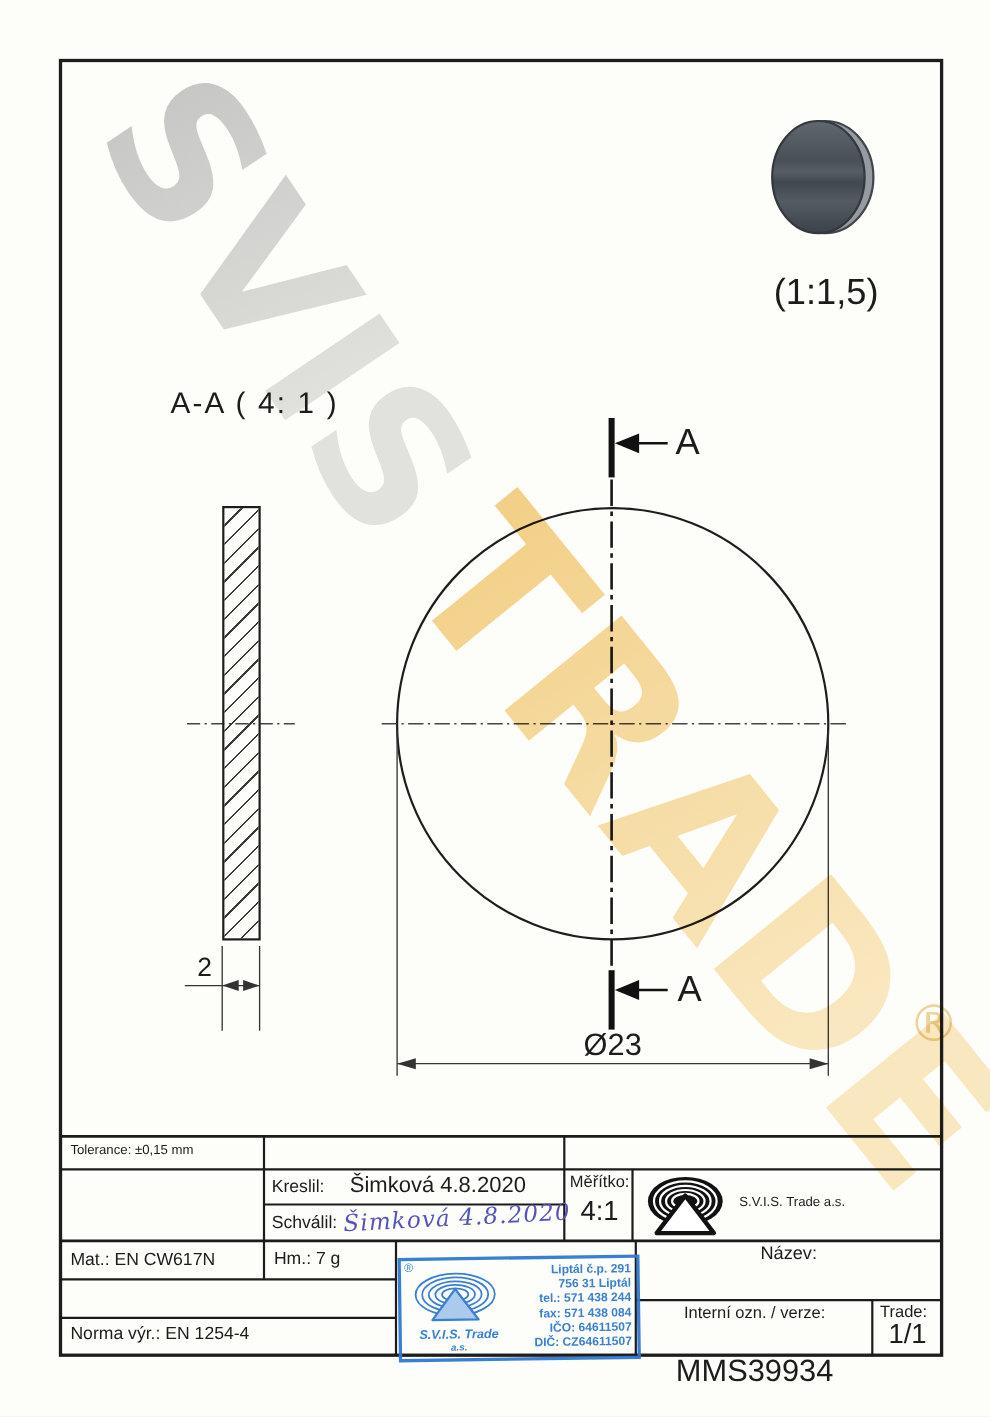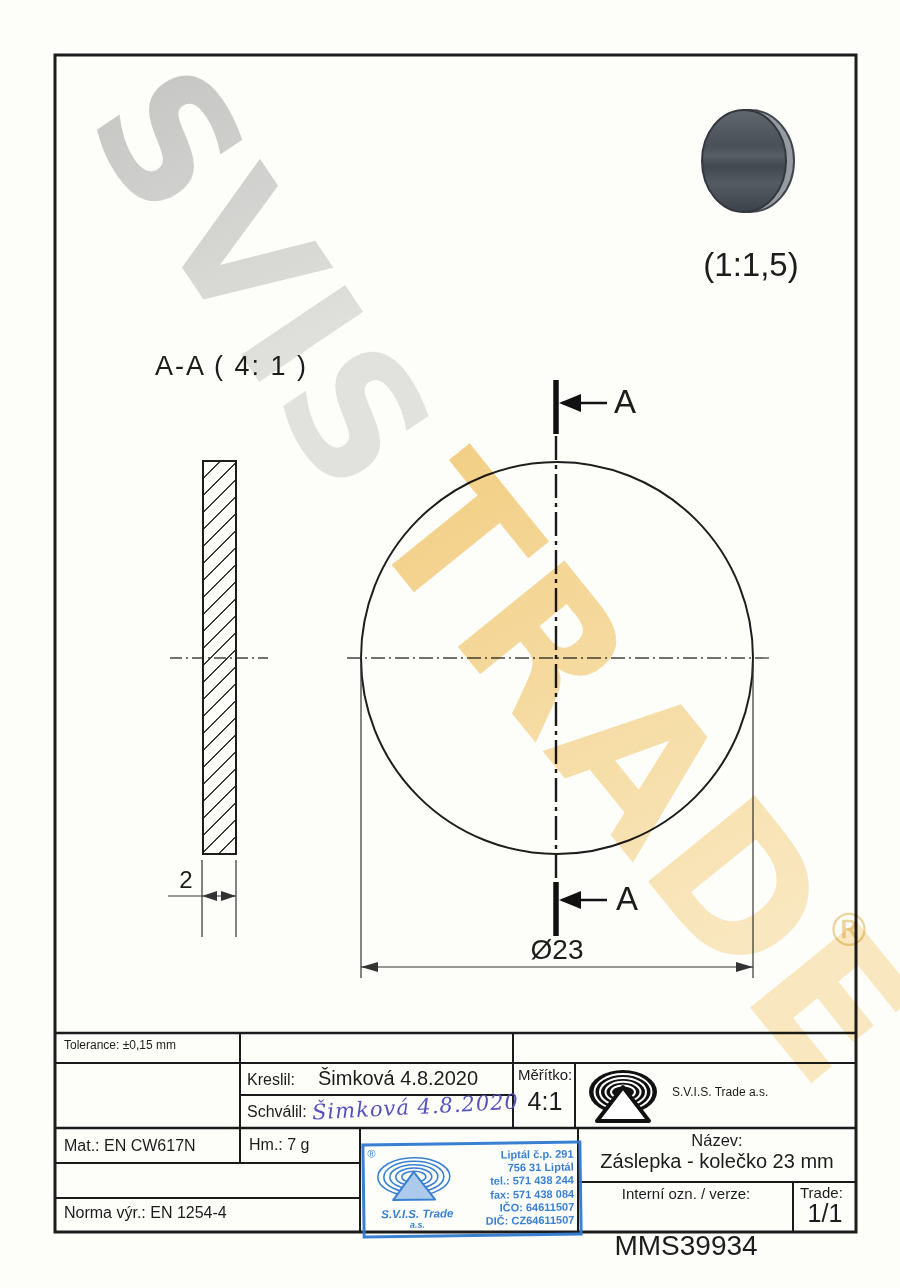--- a/index.html
+++ b/index.html
@@ -150,21 +150,20 @@
 
   <div class="t" style="left:518px;top:1066px;font-size:15px;">Měřítko:</div>
   <div class="t cx" style="left:545px;top:1087px;font-size:25px;">4:1</div>
 
   <div class="t" style="left:672px;top:1086px;font-size:12px;">S.V.I.S. Trade a.s.</div>
 
   <div class="t" style="left:64px;top:1137px;font-size:16px;">Mat.: EN CW617N</div>
   <div class="t" style="left:249px;top:1136px;font-size:16px;">Hm.: 7 g</div>
 
   <div class="t cx" style="left:717px;top:1131px;font-size:16.5px;">Název:</div>
-  <div class="t cx" style="left:717px;top:1150px;font-size:20px;">Záslepka - kolečko 23 mm</div>
 
   <div class="t cx" style="left:686px;top:1185px;font-size:15px;">Interní ozn. / verze:</div>
   <div class="t cx" style="left:686px;top:1199px;font-size:28px;margin-top:31px;">MMS39934</div>
 
   <div class="t" style="left:800px;top:1184px;font-size:15px;">Trade:</div>
   <div class="t cx" style="left:825px;top:1199px;font-size:25px;">1/1</div>
 
   <div class="t" style="left:64px;top:1204px;font-size:16px;">Norma výr.: EN 1254-4</div>
 
   <div class="stamp">

